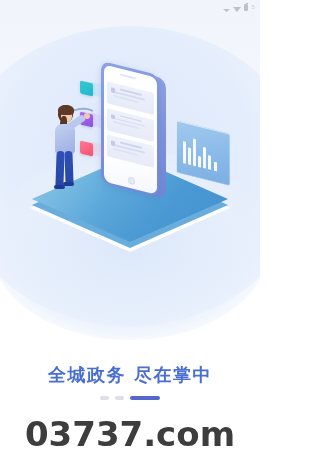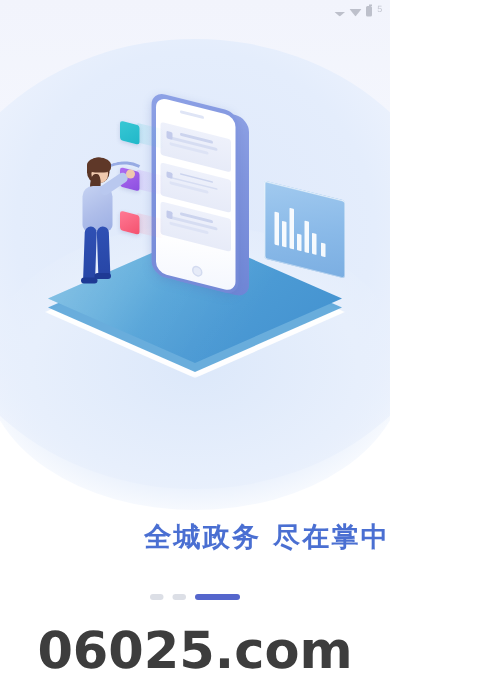--- a/index.html
+++ b/index.html
@@ -257,22 +257,22 @@
   .p-leg.r { left:9px; transform:rotate(-2deg); height:33px; }
   .p-shoe {
     position:absolute; width:11px; height:4px; border-radius:2px;
     background:#1e3a94;
   }
   .p-shoe.l { left:-2px; top:34px; }
   .p-shoe.r { left:7px;  top:31px; }
 
   
   .tagline {
-    position:absolute; left:0; right:0; top:346px;
-    text-align:right;
+    position:absolute; left:0; right:0; top:363px;
+    text-align:center;
     font-size:18px;
     font-weight:700;
     letter-spacing:1.5px;
     color:#4a6fd2;
     font-family:"DejaVu Sans","Liberation Sans",sans-serif;
   }
 
   
   .pager {
     position:absolute; left:0; right:0; top:396px;
@@ -396,15 +396,15 @@
   </div>
 
   <div class="tagline">全城政务 尽在掌中</div>
 
   <div class="pager">
       <span class="dot w"></span>
       <span class="dot w"></span>
       <span class="dot active"></span>
     </div>
 
-  <div class="watermark">06025.com</div>
+  <div class="watermark">03737.com</div>
 
 </div>
 
 </body></html>

